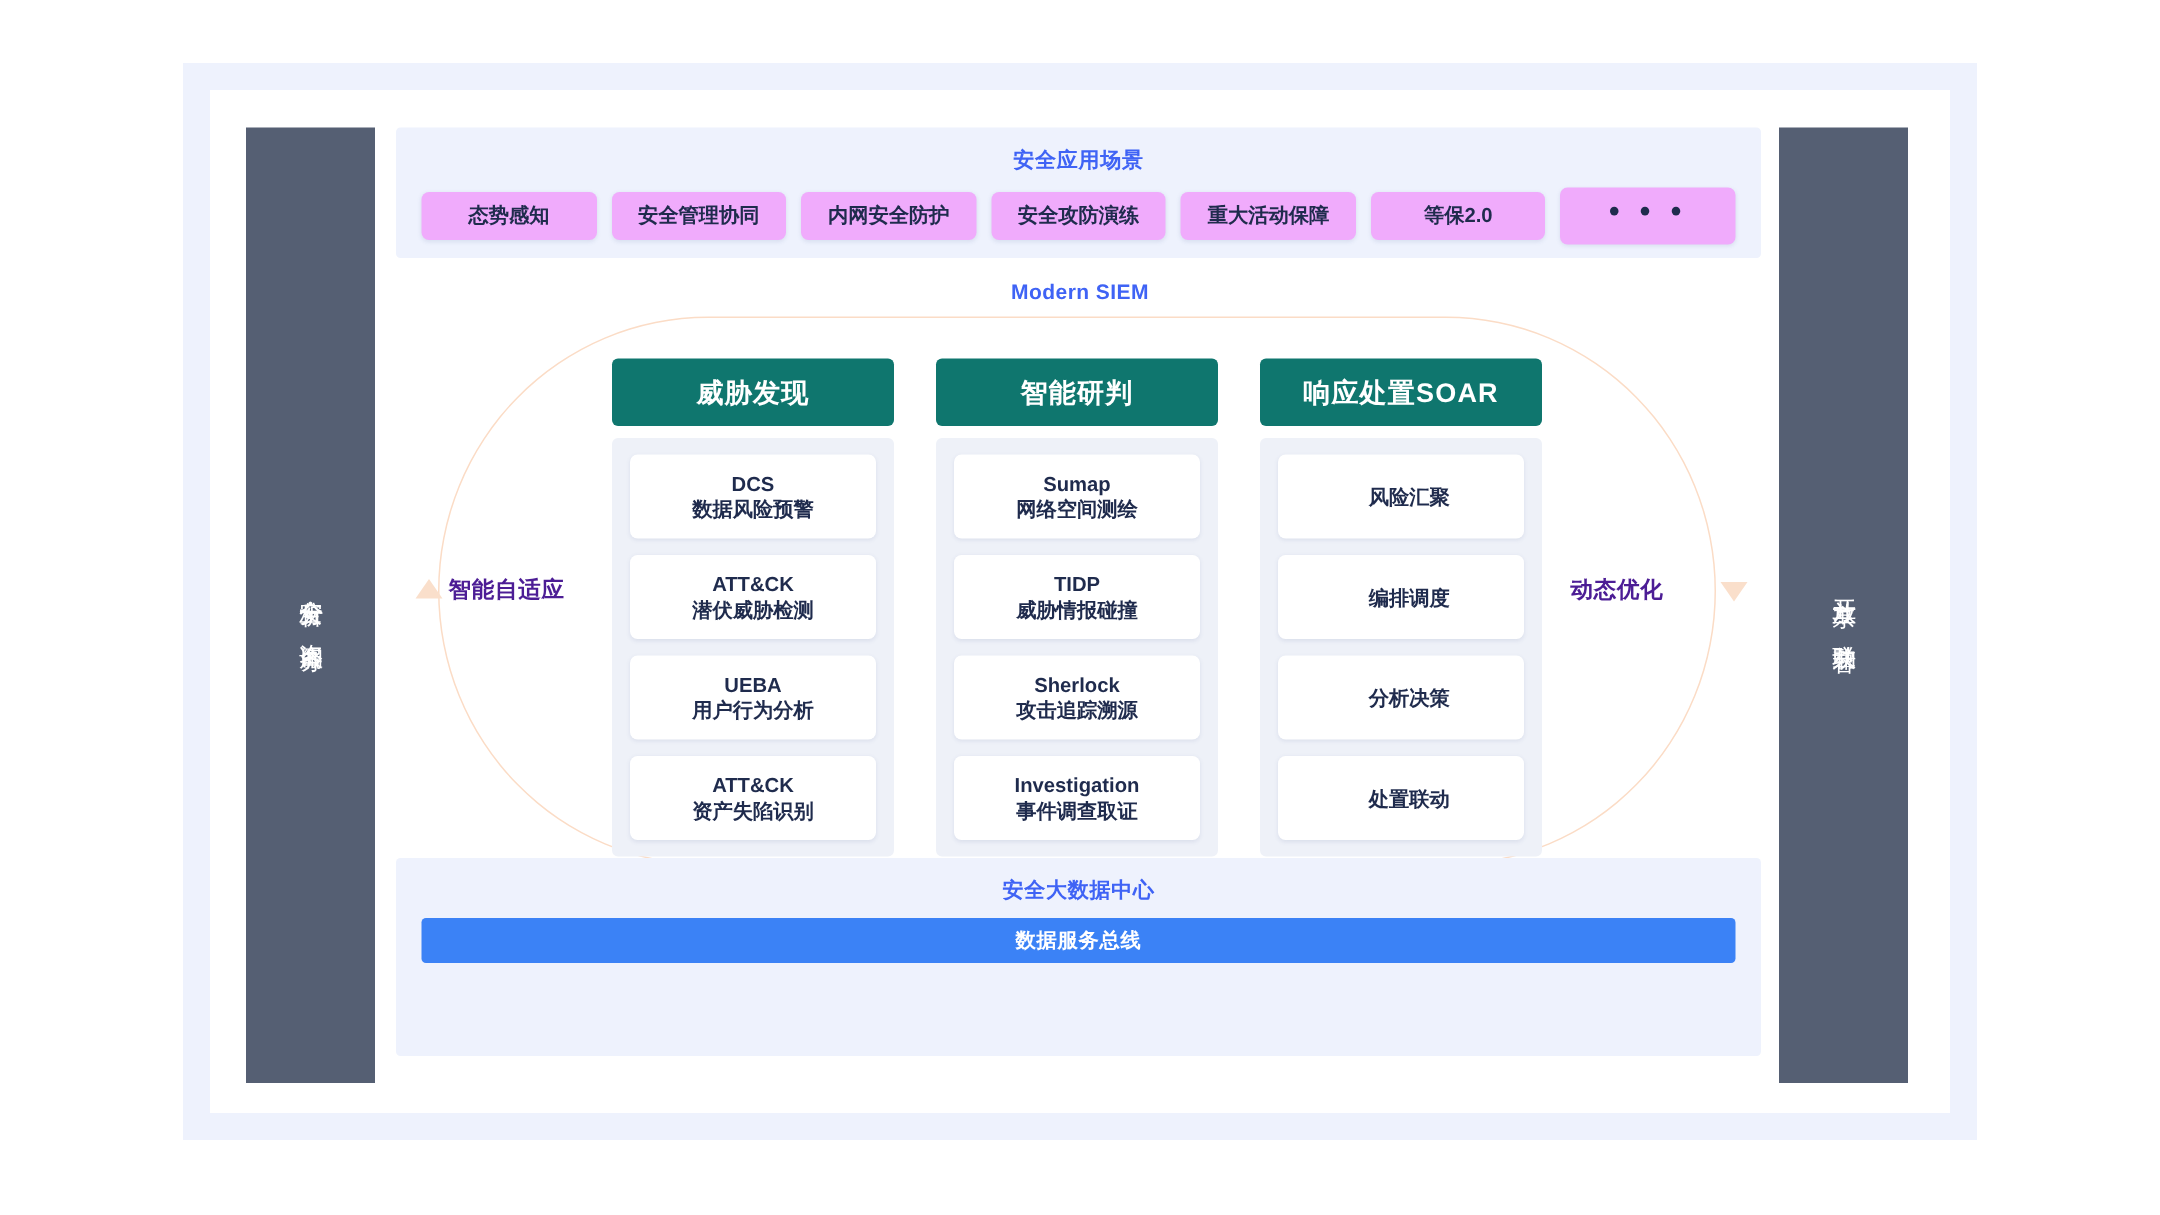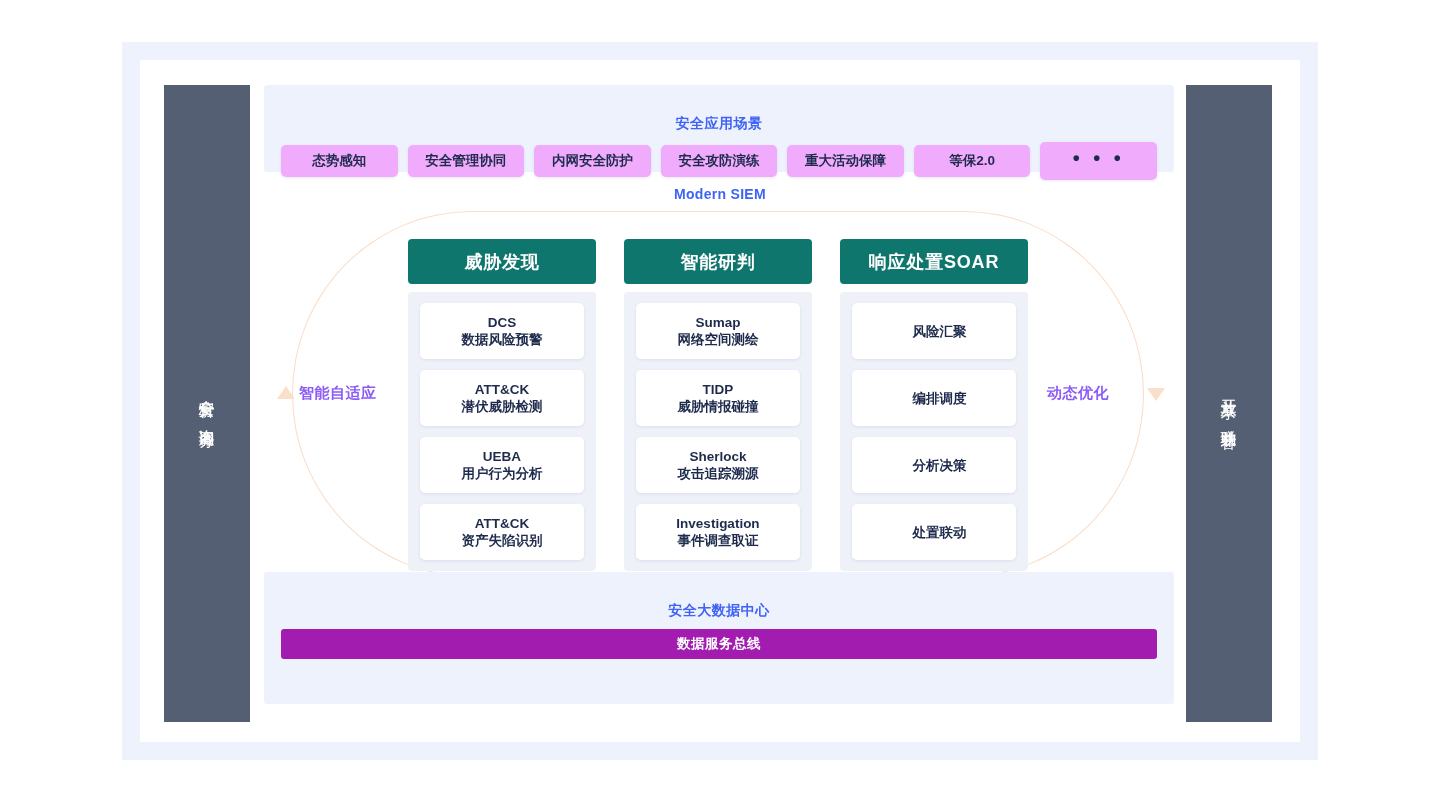--- a/index.html
+++ b/index.html
@@ -35,21 +35,21 @@
     white-space:pre;text-align:center;
   }
 
   
   .panel{
     position:absolute;background:#eef2fd;border-radius:3px;
   }
   .scenarios-panel{left:264px;top:85px;width:910px;height:87px;}
   .panel-title{
     text-align:center;color:#3f63f5;font-size:14px;font-weight:bold;
-    padding-top:30px;letter-spacing:.5px;
+    padding-top:13px;letter-spacing:.5px;
   }
   .chip-row{
     display:flex;justify-content:space-between;align-items:center;
     padding:0 17px;margin-top:9px;gap:10px;
   }
   .chip{
     flex:1;height:32px;background:#f0abfc;border-radius:5px;
     box-shadow:0 1px 3px rgba(70,90,150,.13);
     display:flex;align-items:center;justify-content:center;
     font-size:13.5px;color:#1f2b4d;font-weight:bold;white-space:nowrap;
@@ -75,21 +75,21 @@
     left:277px;top:386px;
     border-left:9px solid transparent;border-right:9px solid transparent;
     border-bottom:13px solid #fadfcb;
   }
   .arrow.down{
     left:1147px;top:388px;
     border-left:9px solid transparent;border-right:9px solid transparent;
     border-top:13px solid #fadfcb;
   }
   .capsule-note{
-    position:absolute;top:384px;color:#8b5cf6;font-size:15px;font-weight:bold;
+    position:absolute;top:384px;color:#4c1d95;font-size:15px;font-weight:bold;
     letter-spacing:.5px;white-space:nowrap;
   }
   .capsule-note.left{left:299px;}
   .capsule-note.right{left:1047px;}
 
   
   .columns{
     position:absolute;left:408px;top:239px;width:620px;
     display:flex;justify-content:space-between;
   }
@@ -110,21 +110,21 @@
     display:flex;flex-direction:column;align-items:center;justify-content:center;
     color:#1f2b4d;line-height:17px;padding:4px 2px;
   }
   .card .en{font-size:13.5px;font-weight:bold;}
   .card .zh{font-size:13.5px;font-weight:bold;}
   .card.single{min-height:48px;padding-left:13px;}
 
   
   .data-panel{left:264px;top:572px;width:910px;height:132px;}
   .bus-bar{
-    margin:9px 17px 0;height:30px;background:#a21caf;border-radius:3px;
+    margin:9px 17px 0;height:30px;background:#3b82f6;border-radius:3px;
     display:flex;align-items:center;justify-content:center;
     color:#ffffff;font-size:13.5px;font-weight:bold;letter-spacing:.5px;
   }
   .store-row{
     display:flex;justify-content:space-between;gap:10px;
     padding:0 17px;margin-top:11px;
   }
   .store{
     flex:1;height:32px;background:#ffffff;border-radius:5px;
     box-shadow:0 1px 3px rgba(70,90,150,.13);

